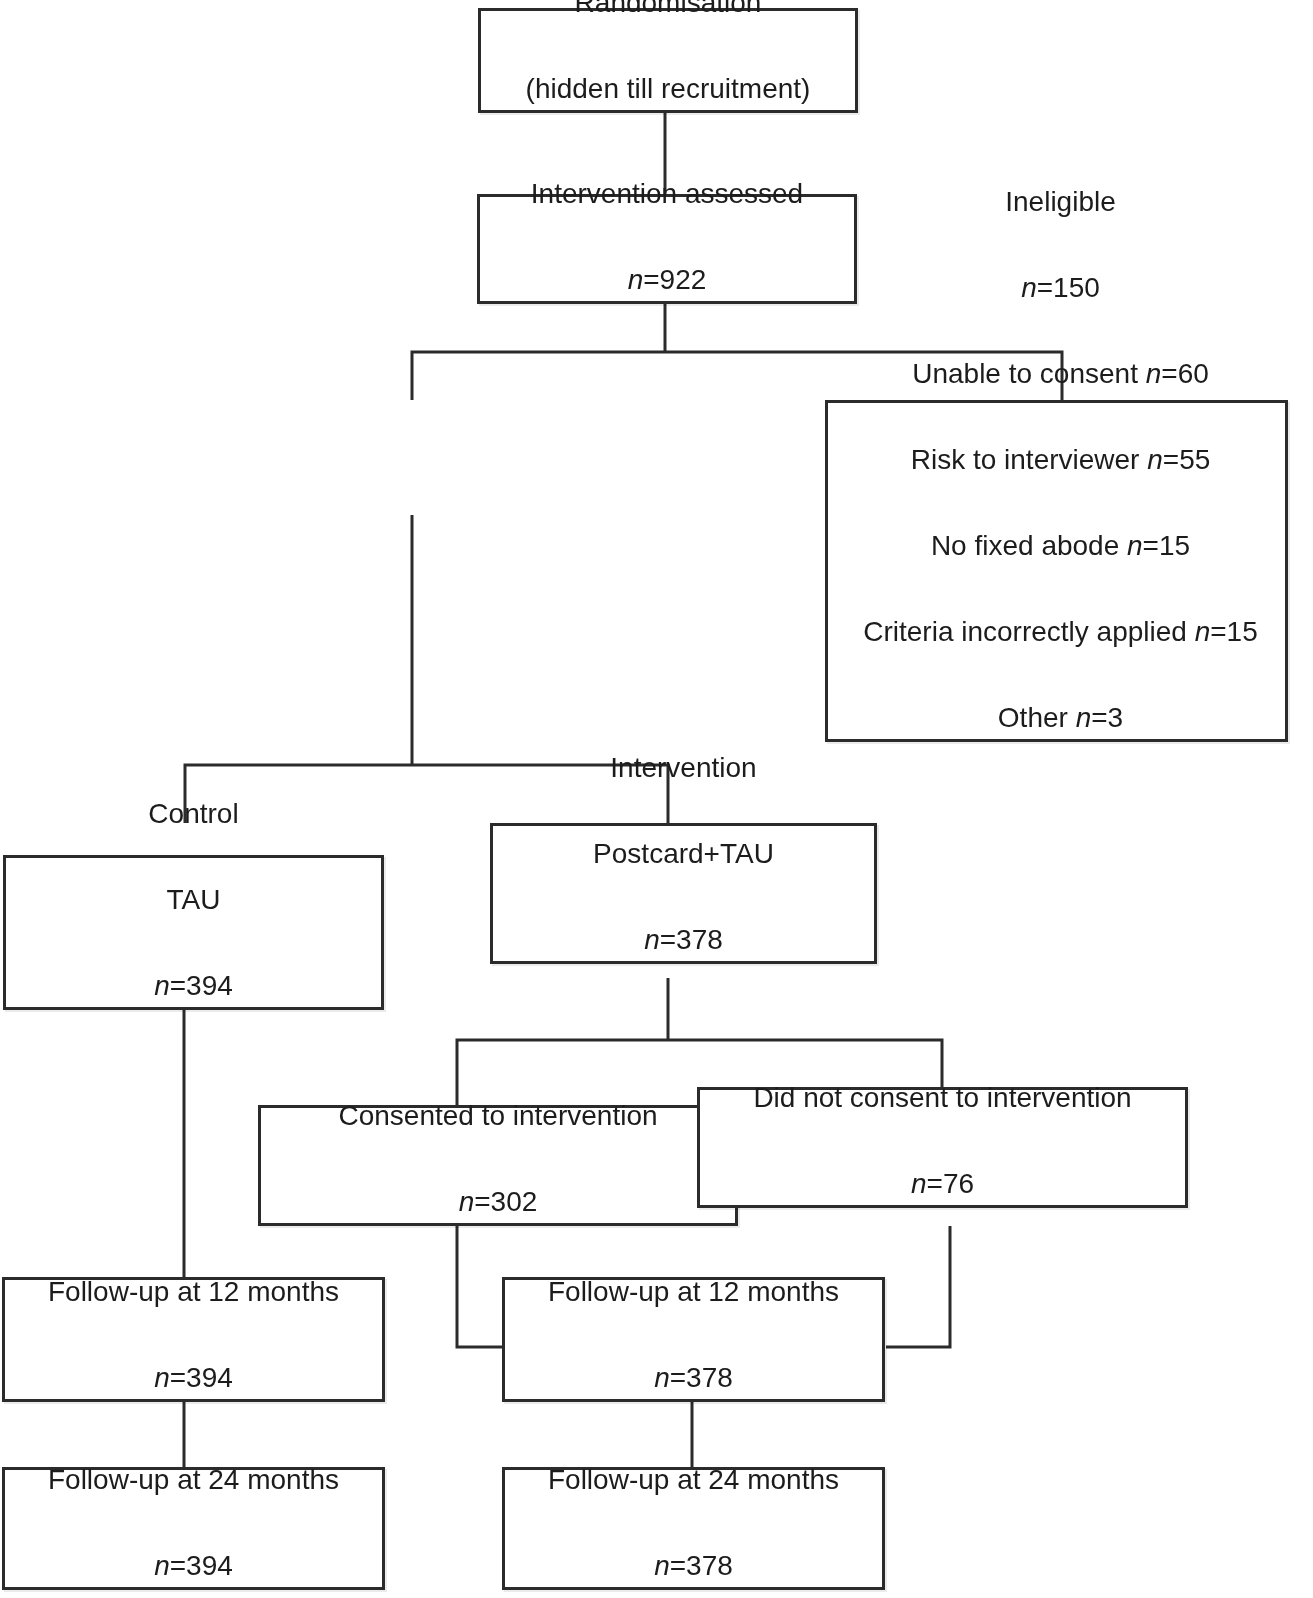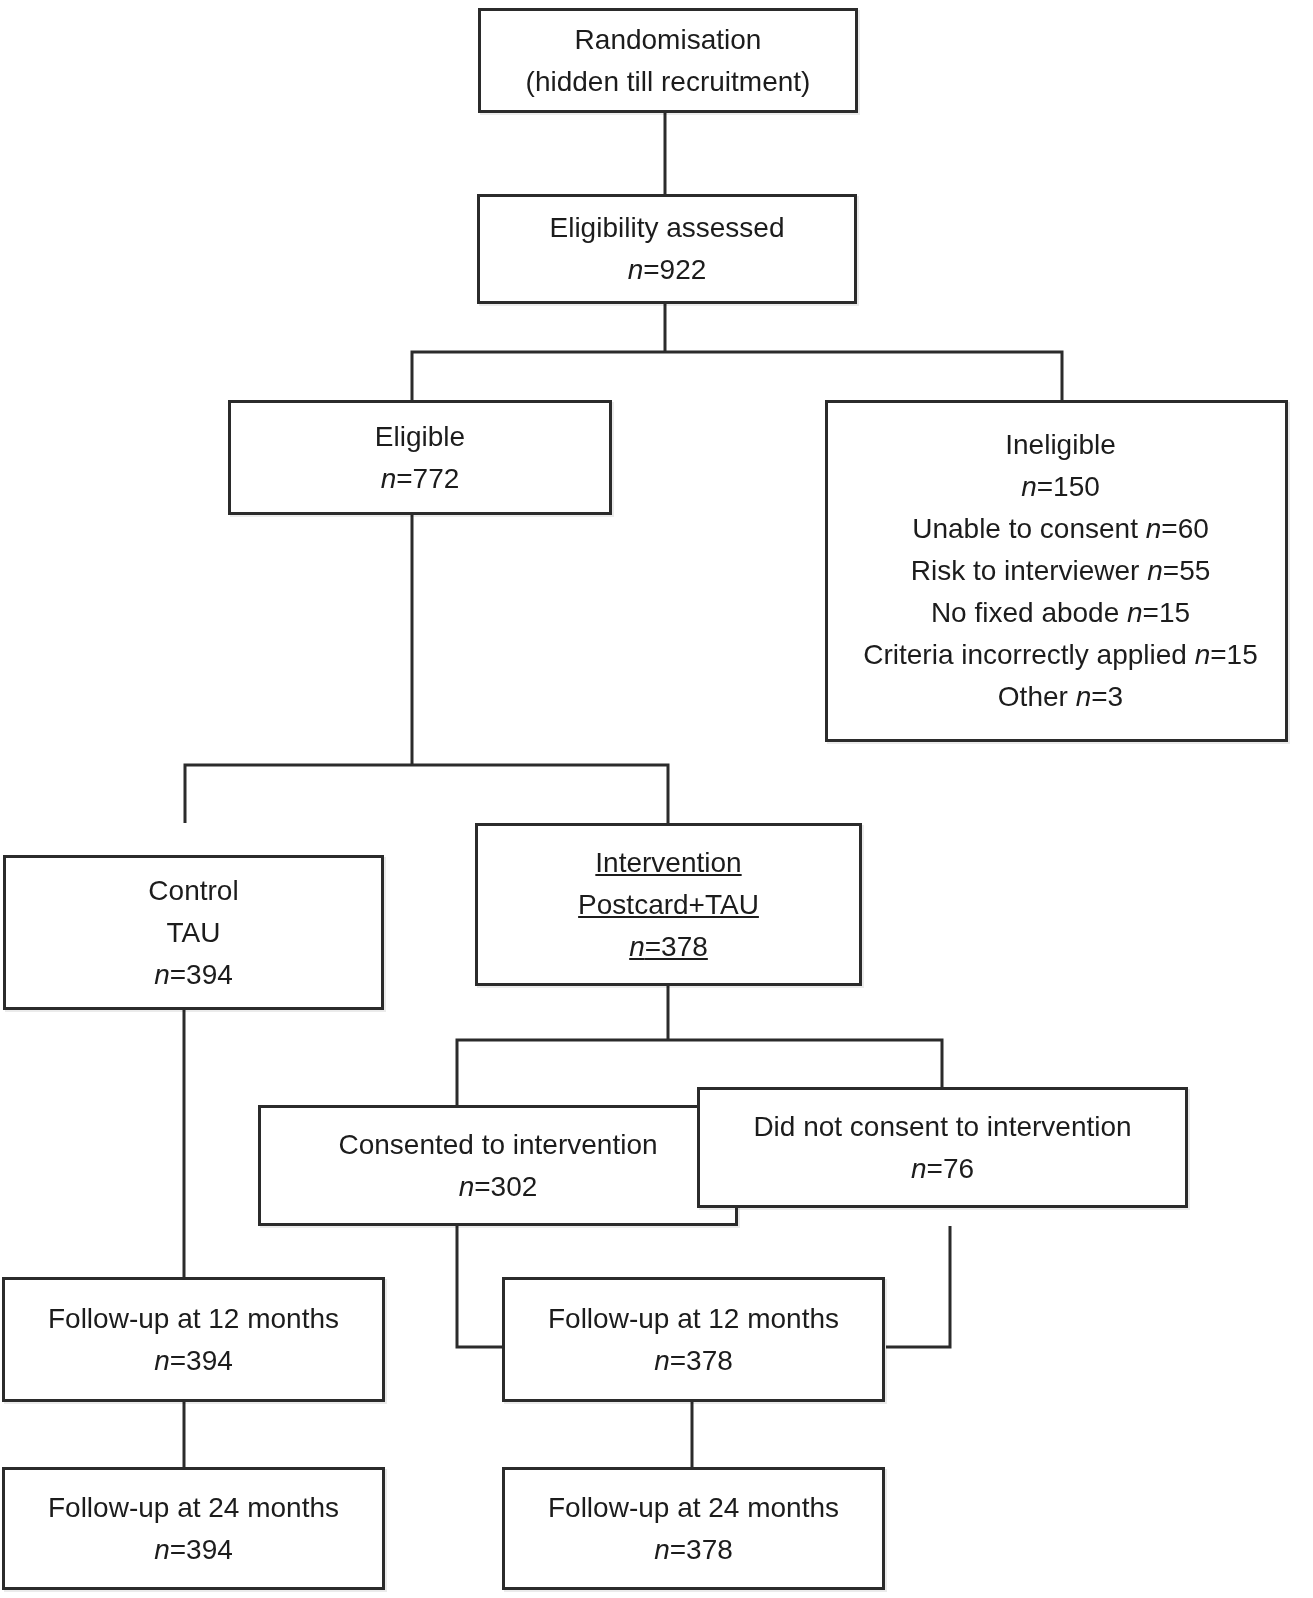--- a/index.html
+++ b/index.html
@@ -20,36 +20,37 @@
     left: 0; top: 0;
     width: 1313px; height: 1598px;
   }
   .box {
     position: absolute;
     box-sizing: border-box;
     border: 3px solid #2b2b2b;
     background: #ffffff;
     display: flex;
     flex-direction: column;
-    justify-content: center;
+    justify-content: flex-end;
     align-items: center;
     text-align: center;
     font-size: 28px;
     line-height: 1.5;
     box-shadow: 2px 2px 0 rgba(0,0,0,0.08);
+    gap: 44px;
   }
   .box .line { white-space: nowrap; }
   .box .line i { font-style: italic; }
 
   #b-randomisation      { left: 478px; top: 8px;    width: 380px; height: 105px; }
   #b-eligibility        { left: 477px; top: 194px;  width: 380px; height: 110px; }
   #b-eligible           { left: 228px; top: 400px;  width: 384px; height: 115px; }
   #b-ineligible         { left: 825px; top: 400px;  width: 463px; height: 342px; padding-left: 8px; }
   #b-control            { left: 3px;   top: 823px;  width: 381px; height: 155px; margin-top: 32px; }
-  #b-intervention       { left: 475px; top: 823px;  width: 387px; height: 163px; text-decoration: underline; }
+  #b-intervention       { left: 490px; top: 823px;  width: 387px; height: 141px; }
   #b-consented          { left: 258px; top: 1105px; width: 480px; height: 121px; }
   #b-did-not-consent    { left: 697px; top: 1087px; width: 491px; height: 121px; }
   #b-fu12-control       { left: 2px;   top: 1277px; width: 383px; height: 125px; }
   #b-fu12-intervention  { left: 502px; top: 1277px; width: 383px; height: 125px; }
   #b-fu24-control       { left: 2px;   top: 1467px; width: 383px; height: 123px; }
   #b-fu24-intervention  { left: 502px; top: 1467px; width: 383px; height: 123px; }
 </style>
 </head>
 <body>
 
@@ -69,28 +70,24 @@
     <path d="M184 1402 V1467"></path>
     <path d="M692 1402 V1467"></path>
   </svg>
 
   <div class="box" id="b-randomisation">
     <div class="line">Randomisation</div>
     <div class="line">(hidden till recruitment)</div>
   </div>
 
   <div class="box" id="b-eligibility">
-    <div class="line">Eligibility assessed</div>
+    <div class="line">Intervention assessed</div>
     <div class="line"><i>n</i>=922</div>
   </div>
 
-  <div class="box" id="b-eligible">
-    <div class="line">Eligible</div>
-    <div class="line"><i>n</i>=772</div>
-  </div>
 
   <div class="box" id="b-ineligible">
     <div class="line">Ineligible</div>
     <div class="line"><i>n</i>=150</div>
     <div class="line">Unable to consent <i>n</i>=60</div>
     <div class="line">Risk to interviewer <i>n</i>=55</div>
     <div class="line">No fixed abode <i>n</i>=15</div>
     <div class="line">Criteria incorrectly applied <i>n</i>=15</div>
     <div class="line">Other <i>n</i>=3</div>
   </div>

